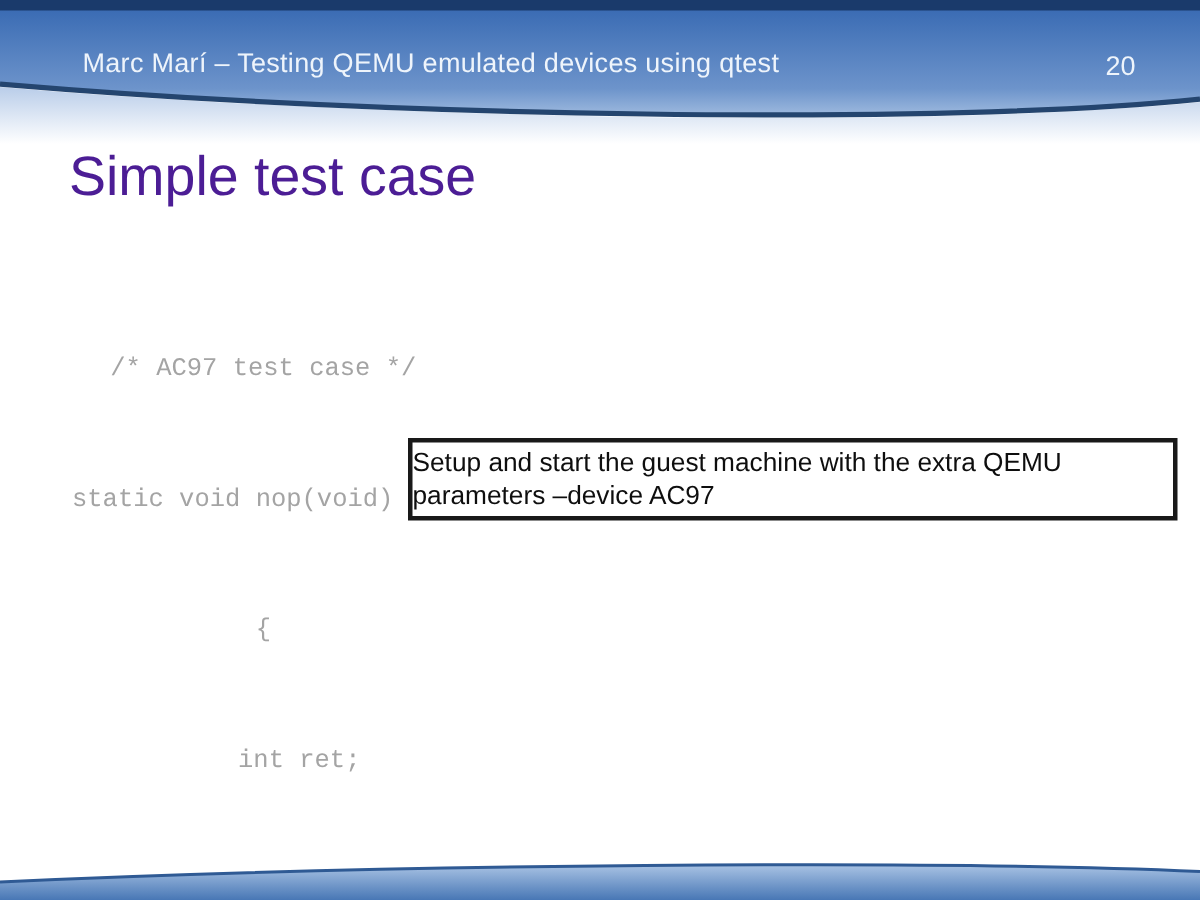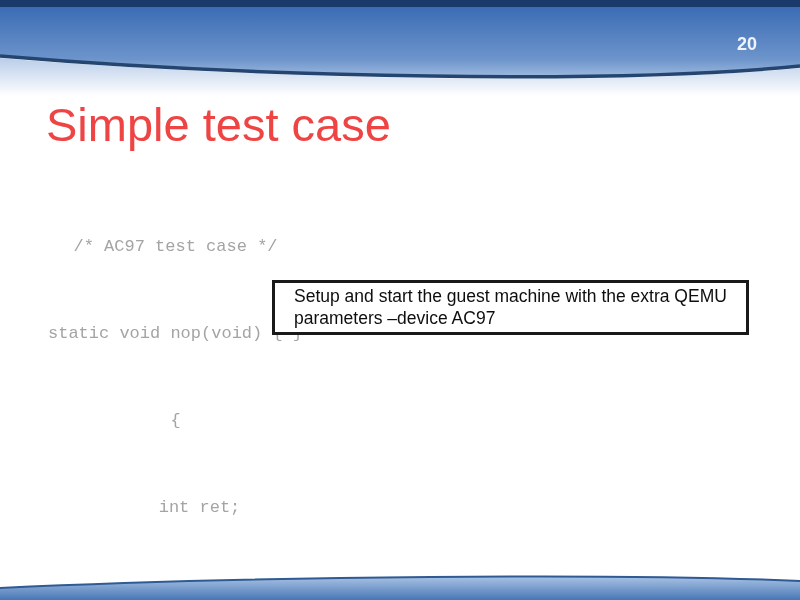--- a/index.html
+++ b/index.html
@@ -26,55 +26,54 @@
     letter-spacing: 0.2px;
     color: #eef4fb;
     white-space: nowrap;
   }
   .page-number {
     position: absolute;
     right: 43px;
     top: 34px;
     font-size: 18px;
     color: #eef4fb;
-    font-weight: bold;
   }
   
   .slide-title {
     position: absolute;
     left: 46px;
     top: 97px;
-    font-size: 47px;
+    font-size: 37px;
     font-weight: 400;
-    color: #ef4444;
+    color: #4c1d95;
     white-space: nowrap;
   }
   
   .code-block {
     position: absolute;
     left: 48px;
     top: 174px;
     font-family: "Liberation Mono", "DejaVu Sans Mono", monospace;
     font-size: 17px;
     line-height: 29px;
     color: #a4a4a4;
     white-space: pre;
   }
   .code-line { height: 29px; text-align: center; }
   .code-line.ind { padding-left: 48px; }
   
   .callout {
     position: absolute;
     left: 272px;
-    top: 280px;
-    width: 477px;
+    top: 292px;
+    width: 513px;
     box-sizing: border-box;
     border: 3px solid #191919;
     background: #ffffff;
-    padding: 2px 9px 3px 19px;
+    padding: 2px 9px 3px 0;
     font-size: 17.5px;
     line-height: 22px;
     color: #0e0e0e;
     z-index: 5;
   }
   
   .footer-svg {
     position: absolute;
     left: 0; bottom: 0;
     width: 800px; height: 28px;
@@ -97,20 +96,21 @@
         <stop offset="0" stop-color="#b9cde9"></stop>
         <stop offset="1" stop-color="#ffffff"></stop>
       </linearGradient>
     </defs>
     <rect x="0" y="0" width="800" height="10" fill="#1a3a6b"></rect>
     <path d="M0,58 C260,80 620,86 800,68 L800,96 L0,96 Z" fill="url(#glowGrad)"></path>
     <path d="M0,7 L800,7 L800,66 C620,84 260,78 0,56 Z" fill="url(#hdrGrad)"></path>
     <path d="M0,56 C260,78 620,84 800,66" fill="none" stroke="#24456f" stroke-width="3.5"></path>
   </svg>
 
+  <div class="header-title">Marc Marí – Testing QEMU emulated devices using qtest</div>
   <div class="page-number">20</div>
 
   <div class="slide-title">Simple test case</div>
 
   <div class="code-block">
     <div class="code-line">/* AC97 test case */</div>
     <div class="code-line">static void nop(void) { }</div>
     <div class="code-line">{</div>
     <div class="code-line ind">int ret;</div>
     

